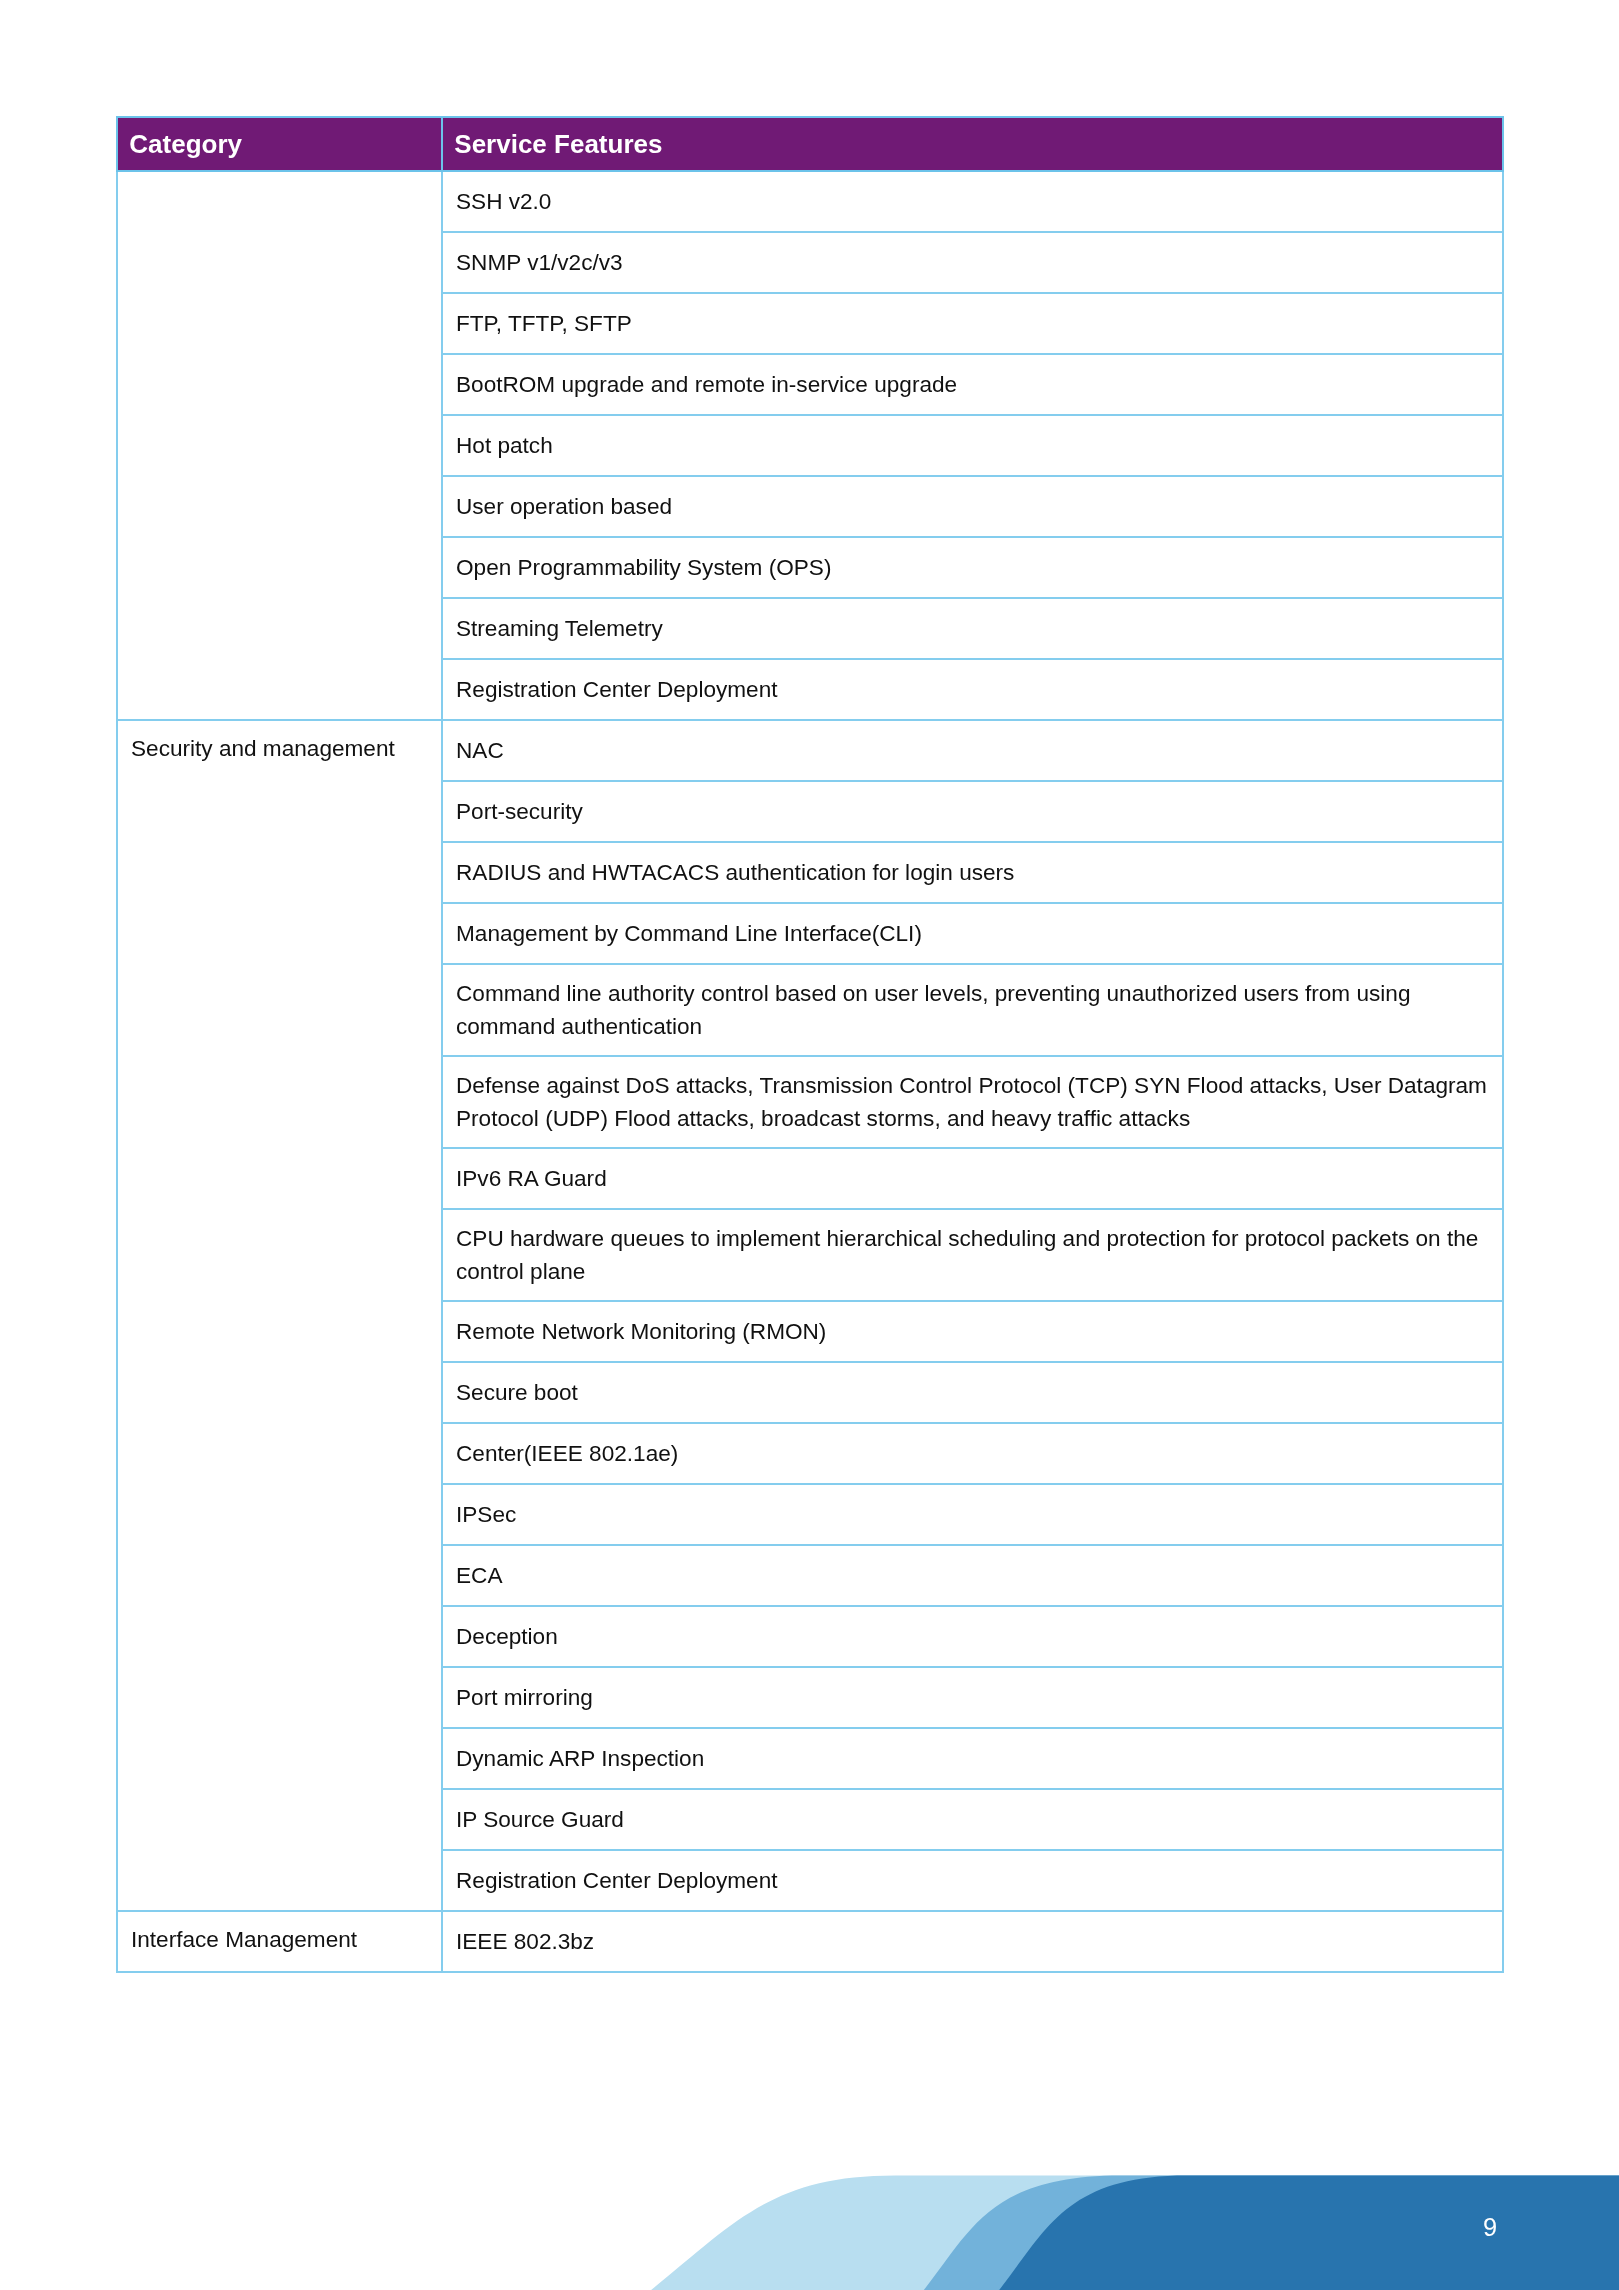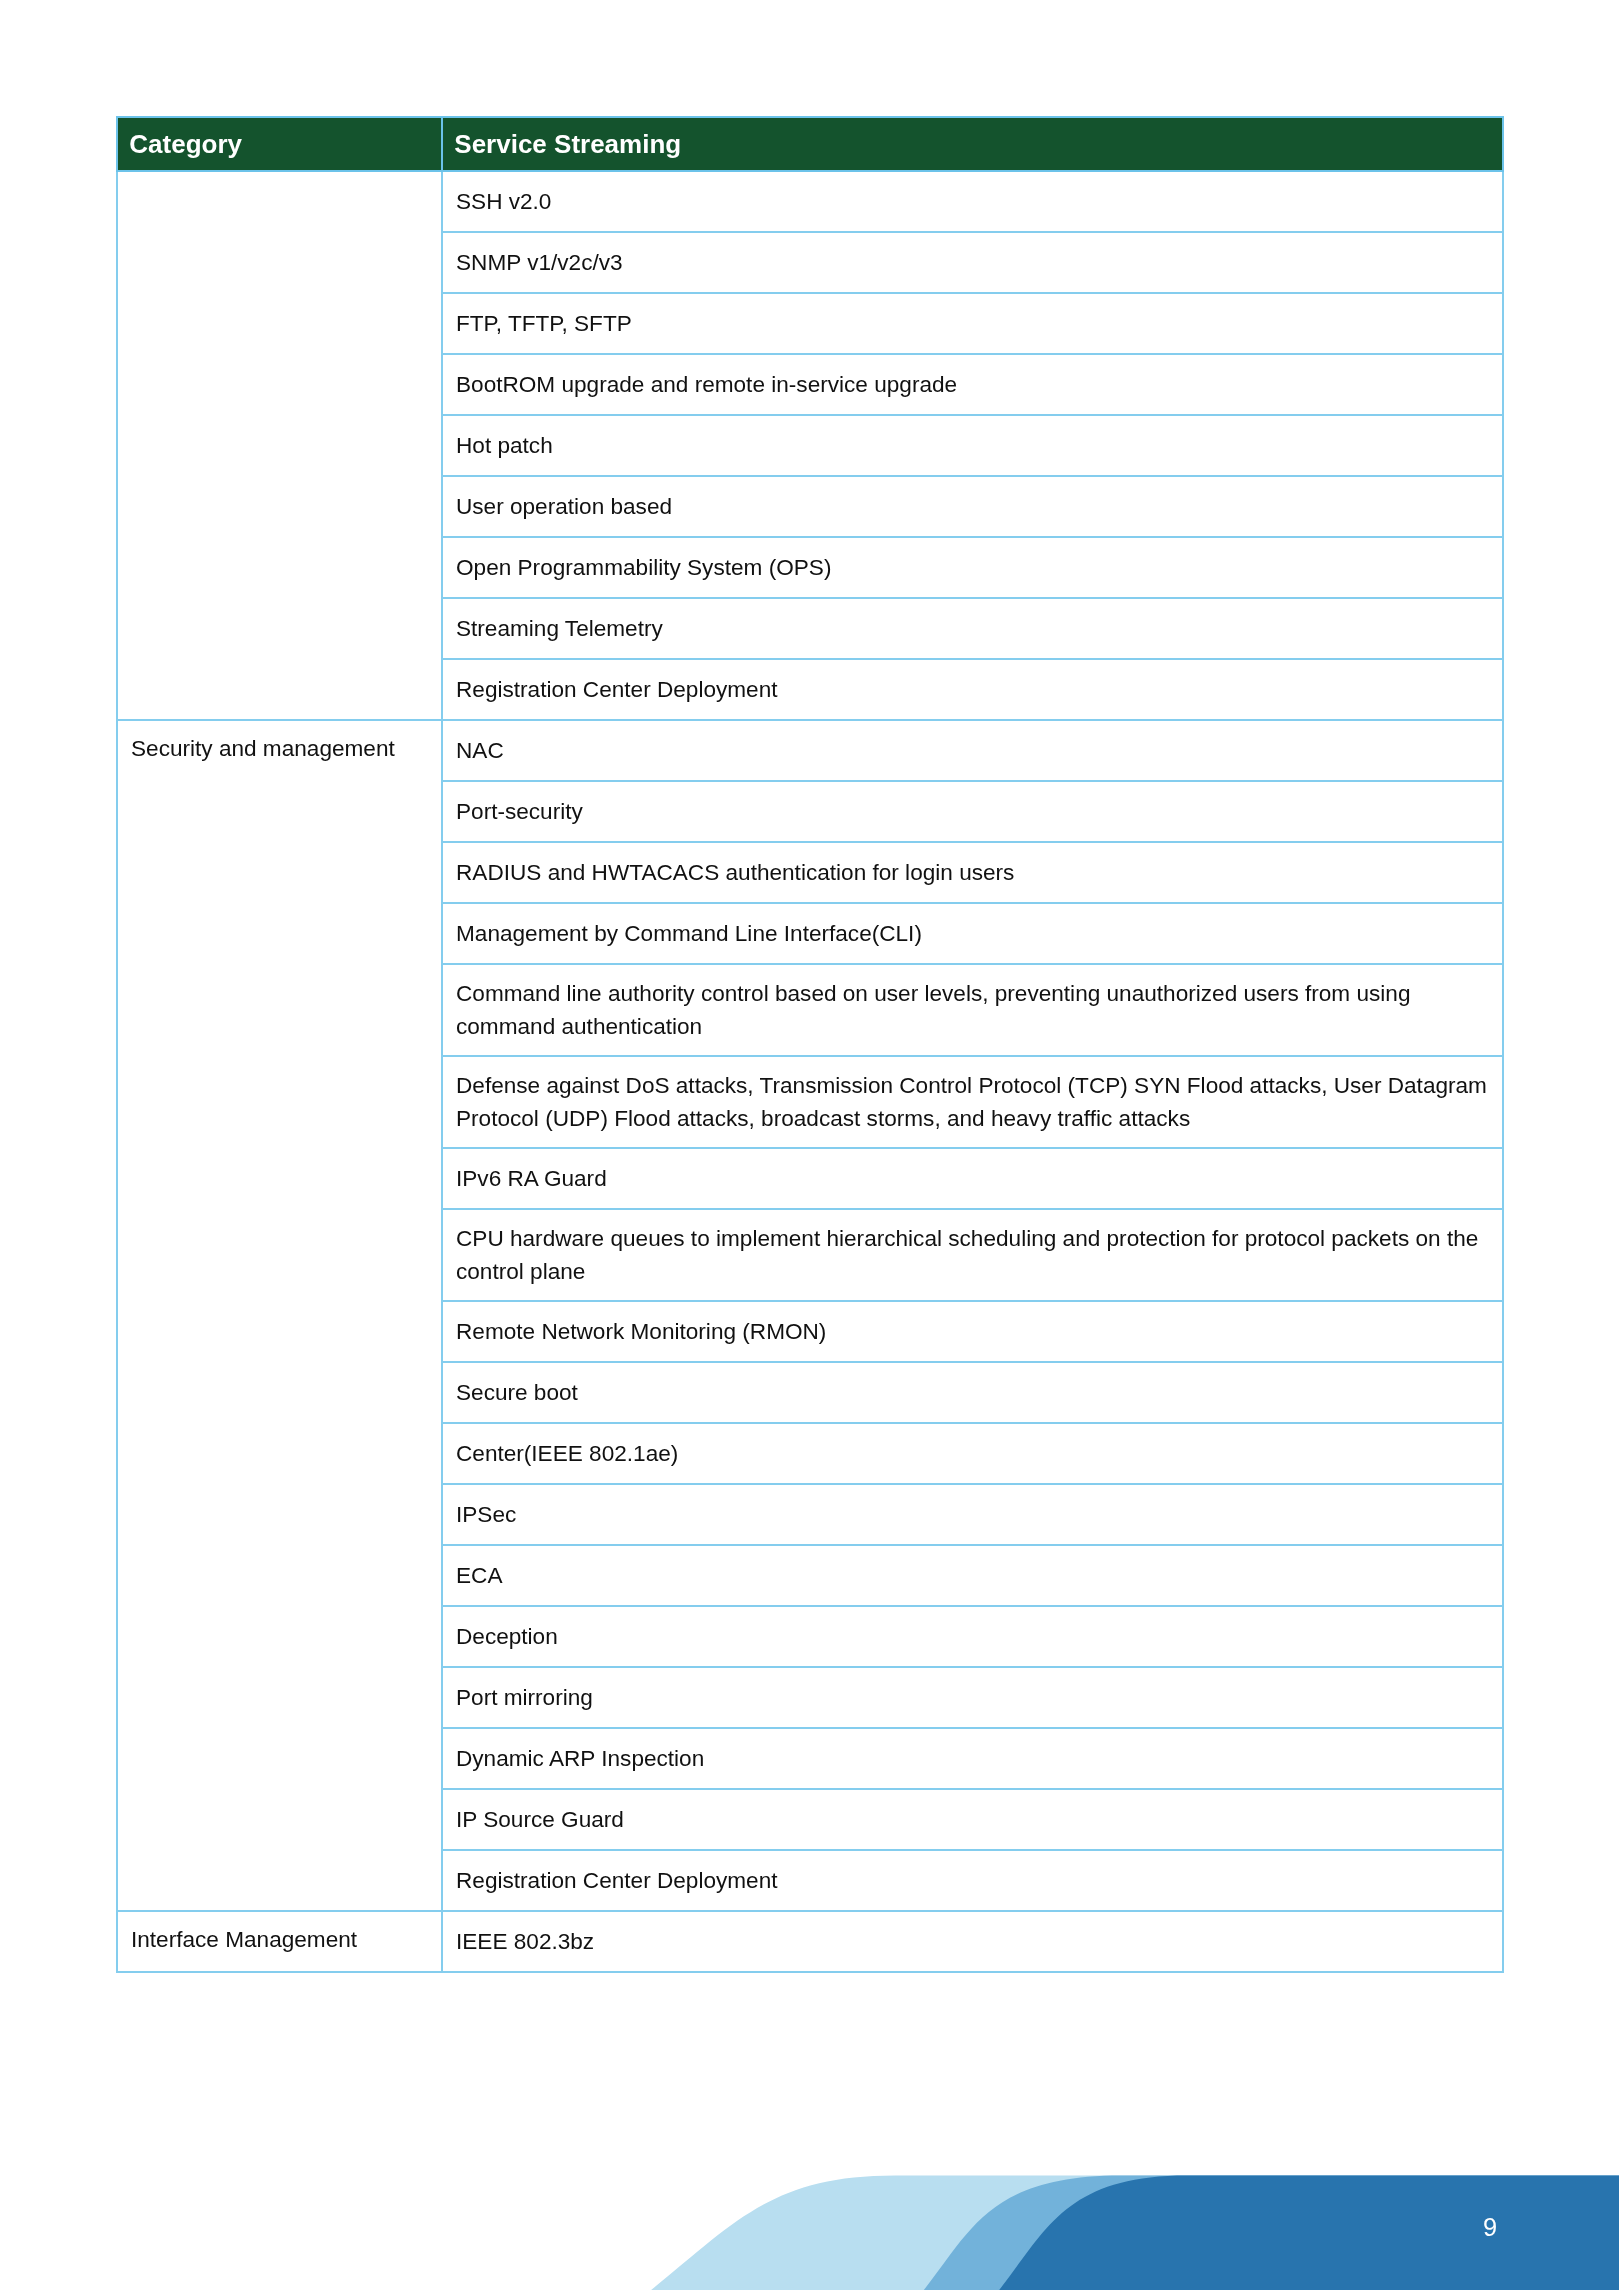--- a/index.html
+++ b/index.html
@@ -1,42 +1,42 @@
 <!DOCTYPE html>
 <html style="font-size:15px"><head>
 <meta charset="utf-8">
 <style>
   html, body { margin:0; padding:0; background:#ffffff; }
   body { width:1620px; height:2291px; position:relative; overflow:hidden;
          font-family:"Liberation Sans", sans-serif; color:#111; }
   .tbl { position:absolute; left:116px; top:116px; width:1388px;
          border-collapse:collapse; table-layout:fixed; }
   .tbl th, .tbl td { border:2.8px solid #84cdee; vertical-align:middle; }
-  .tbl th { background:#14532d; color:#ffffff; font-weight:bold; font-size:26px;
+  .tbl th { background:#701a75; color:#ffffff; font-weight:bold; font-size:26px;
             text-align:left; height:52px; padding:0 11.3px; border-color:#6cc3ea; }
   .tbl td { font-size:22.6px; line-height:33px; padding:12px 13px; height:35px; text-align:left; }
   .tbl td.cat { vertical-align:top; padding-top:11.3px;margin-left:12px; }
   .col-cat { width:325px; }
   .footer-title { position:absolute; left:116px; top:2185px; font-size:22.6px; line-height:28px;
                   color:#1f7bb5; }
   .page-num { position:absolute; left:1483px; top:2213px; font-size:25.4px; color:#ffffff; }
   .wave { position:absolute; left:0; top:2166px; width:1620px; height:125px; }
 </style>
 </head>
 <body>
 
 <table class="tbl">
   <colgroup>
       <col class="col-cat">
       <col>
     </colgroup>
   <thead>
     <tr>
       <th>Category</th>
-      <th>Service Streaming</th>
+      <th>Service Features</th>
     </tr>
   </thead>
   <tbody id="tbody">
       <tr>
         <td class="cat" rowspan="9"></td>
         <td>SSH v2.0</td>
       </tr>
       <tr>
         <td>SNMP v1/v2c/v3</td>
       </tr>

